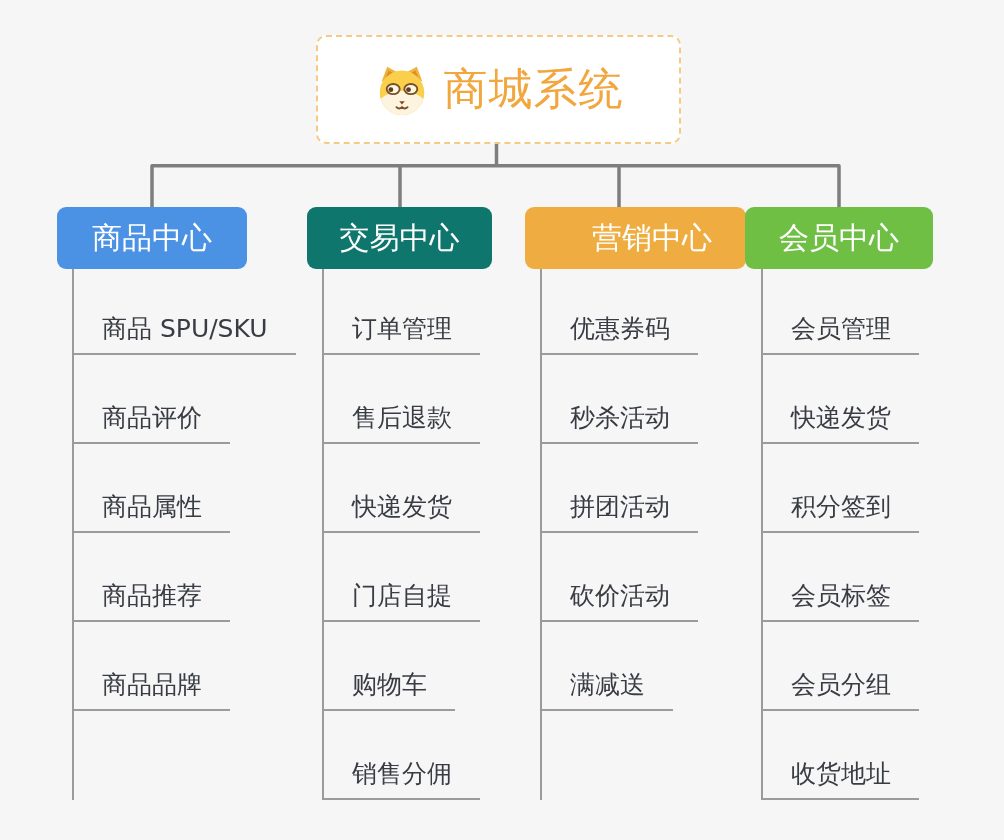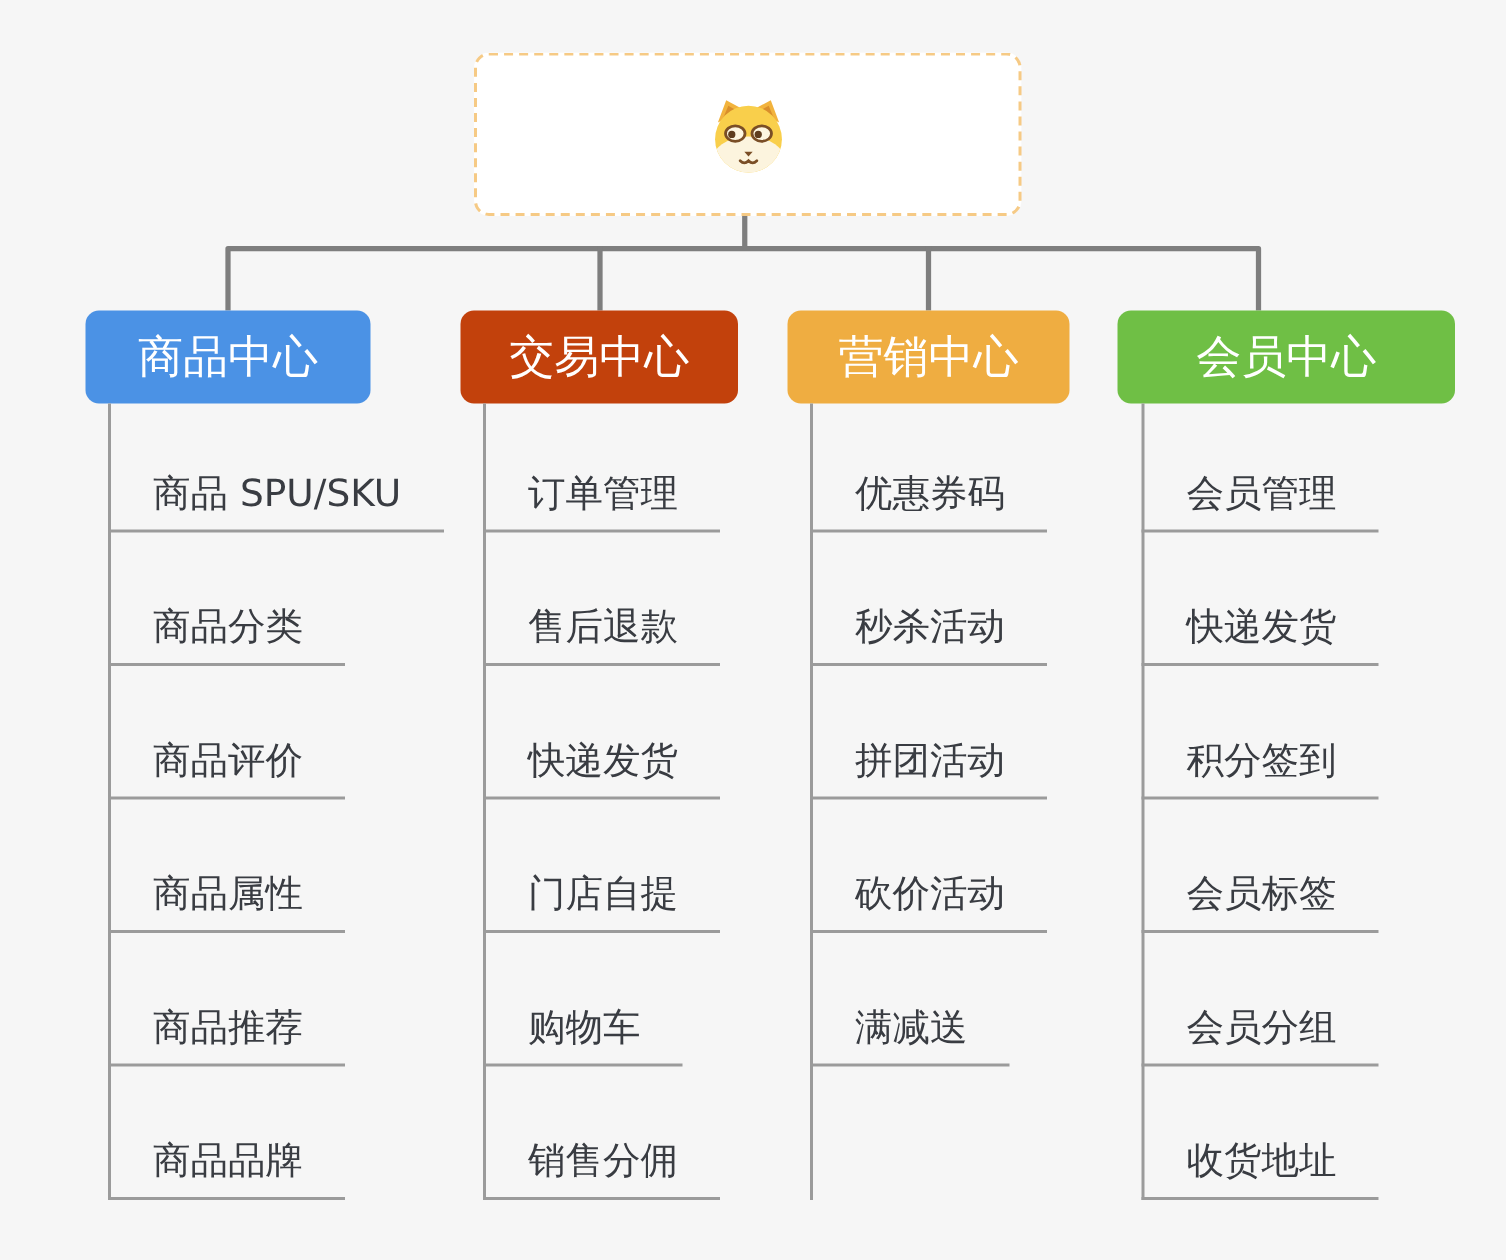--- a/index.html
+++ b/index.html
@@ -53,22 +53,22 @@
     color: #ffffff;
     font-size: 30px;
     display: flex;
     align-items: center;
     justify-content: center;
     white-space: nowrap;
     cursor: default;
   }
   .b1 { left: 57px;  width: 190px; }
   .b2 { left: 307px; width: 185px; }
-  .b3 { left: 525px; width: 188px; }
-  .b4 { left: 745px; width: 225px; }
+  .b3 { left: 525px; width: 188px; padding-left: 33px; }
+  .b4 { left: 745px; width: 188px; }
 
   
   .col {
     position: absolute;
     top: 269px;
     height: 531px;
     width: 240px;
   }
   .c1 { left: 72px; text-decoration: underline; }
   .c2 { left: 322px; }
@@ -127,30 +127,30 @@
         <g stroke="#7a4e26" stroke-width="2" fill="#fdf6e0">
           <ellipse cx="20.5" cy="27" rx="7" ry="5.5"></ellipse>
           <ellipse cx="39.5" cy="27" rx="7" ry="5.5"></ellipse>
         </g>
         <circle cx="18" cy="27.6" r="2.6" fill="#5f3d1e"></circle>
         <circle cx="37" cy="27.6" r="2.6" fill="#5f3d1e"></circle>
         <path d="M27 40 L33 40 L30 43.5 Z" fill="#7a4e26"></path>
         <path d="M24 46.5 Q27 49.5 30 46.5 Q33 49.5 36 46.5" stroke="#7a4e26" stroke-width="2" fill="none" stroke-linecap="round"></path>
       </svg>
     </span>
+    <span class="root-label">商城系统</span>
   </div>
 
   <div class="branch b1" style="background-color: rgb(75, 146, 229); font-family: Liberation Mono, monospace;">商品中心</div>
-  <div class="branch b2" style="background-color: #c2410c;">交易中心</div>
+  <div class="branch b2" style="background-color: #0f766e;">交易中心</div>
   <div class="branch b3" style="background-color: rgb(239, 173, 65);">营销中心</div>
   <div class="branch b4" style="background-color: rgb(111, 191, 69);">会员中心</div>
 
   <div class="col c1">
     <div class="leaf">商品 SPU/SKU</div>
-    <div class="leaf">商品分类</div>
     <div class="leaf">商品评价</div>
     <div class="leaf">商品属性</div>
     <div class="leaf">商品推荐</div>
     <div class="leaf">商品品牌</div>
   </div>
 
   <div class="col c2">
     <div class="leaf">订单管理</div>
     <div class="leaf">售后退款</div>
     <div class="leaf">快递发货</div>

